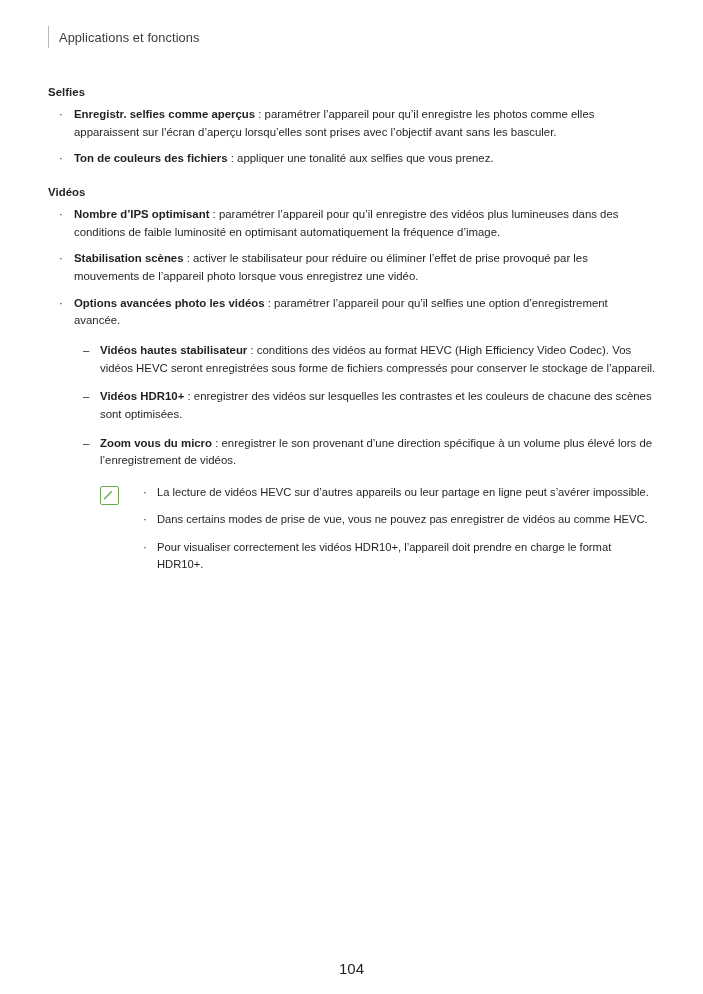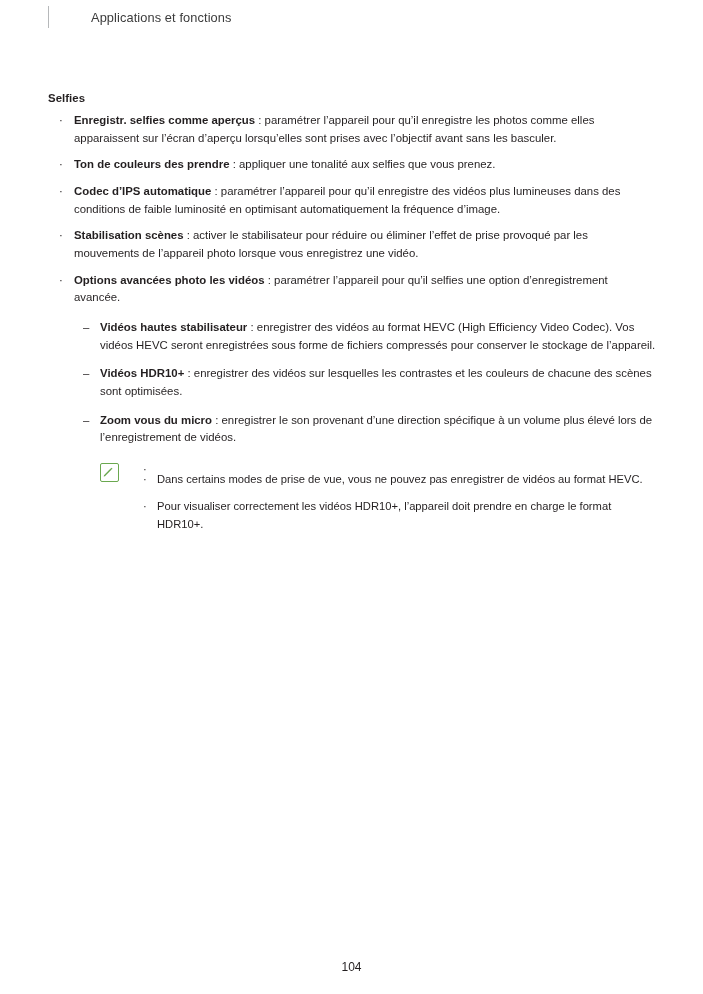--- a/index.html
+++ b/index.html
@@ -18,24 +18,23 @@
   .page {
     position: absolute;
     inset: 0;
     width: 703px;
     height: 994px;
   }
   
   .header {
     position: absolute;
     left: 48px;
-    top: 6px;
+    top: 26px;
     display: flex;
     align-items: center;
-    gap: 32px;
   }
   .header-rule {
     width: 1px;
     height: 22px;
     background: #b6b8ba;
     margin-right: 10px;
   }
   .header-title {
     font-size: 12.8px;
     color: #3b3b3b;
@@ -45,21 +44,21 @@
   .content {
     position: absolute;
     left: 48px;
     top: 80px;
     width: 608px;
   }
   .section-title {
     font-size: 11.4px;
     font-weight: bold;
     color: #231f20;
-    margin: 12px 0 8px 0;
+    margin: 6px 0 8px 0;
     letter-spacing: 0.05px;
   }
   .section-title.spaced {
     margin-top: 18px;
   }
   ul.level1 {
     list-style: none;
     margin: 0;
     padding: 0;
   }
@@ -146,21 +145,21 @@
     font-size: 11.2px;
     line-height: 1.55;
   }
   
   .footer {
     position: absolute;
     left: 0;
     right: 0;
     top: 960px;
     text-align: center;
-    font-size: 12px;
+    font-size: 15px;
     color: #231f20;
   }
 </style>
 </head>
 <body>
 
 <div class="page">
 
   <div class="header">
     <div class="header-rule"></div>
@@ -170,41 +169,42 @@
   <div class="content">
 
     <h2 class="section-title">Selfies</h2>
     <ul class="level1">
       <li>
         <span class="bullet">·</span>
         <span class="term">Enregistr. selfies comme aperçus</span><span> : paramétrer l’appareil pour qu’il enregistre les photos comme elles apparaissent sur l’écran d’aperçu lorsqu’elles sont prises avec l’objectif avant sans les basculer.</span>
       </li>
       <li>
         <span class="bullet">·</span>
-        <span class="term">Ton de couleurs des prendre</span><span> : appliquer une tonalité aux selfies que vous prenez.</span>
+        <span class="term">Ton de couleurs des fichiers</span><span> : appliquer une tonalité aux selfies que vous prenez.</span>
       </li>
     </ul>
 
+    <h2 class="section-title spaced">Vidéos</h2>
     <ul class="level1">
       <li>
         <span class="bullet">·</span>
-        <span class="term">Codec d’IPS automatique</span><span> : paramétrer l’appareil pour qu’il enregistre des vidéos plus lumineuses dans des conditions de faible luminosité en optimisant automatiquement la fréquence d’image.</span>
+        <span class="term">Nombre d’IPS optimisant</span><span> : paramétrer l’appareil pour qu’il enregistre des vidéos plus lumineuses dans des conditions de faible luminosité en optimisant automatiquement la fréquence d’image.</span>
       </li>
       <li>
         <span class="bullet">·</span>
         <span class="term">Stabilisation scènes</span><span> : activer le stabilisateur pour réduire ou éliminer l’effet de prise provoqué par les mouvements de l’appareil photo lorsque vous enregistrez une vidéo.</span>
       </li>
       <li>
         <span class="bullet">·</span>
         <span class="term">Options avancées photo les vidéos</span><span> : paramétrer l’appareil pour qu’il selfies une option d’enregistrement avancée.</span>
 
         <ul class="level2">
           <li>
             <span class="dash">–</span>
-            <span class="term">Vidéos hautes stabilisateur</span><span> : enregistrer des vidéos au format HEVC (High Efficiency Video Codec). Vos vidéos HEVC seront enregistrées sous forme de fichiers compressés pour conserver le stockage de l’appareil.</span>
+            <span class="term">Vidéos hautes stabilisateur</span><span> : conditions des vidéos au format HEVC (High Efficiency Video Codec). Vos vidéos HEVC seront enregistrées sous forme de fichiers compressés pour conserver le stockage de l’appareil.</span>
           </li>
           <li>
             <span class="dash">–</span>
             <span class="term">Vidéos HDR10+</span><span> : enregistrer des vidéos sur lesquelles les contrastes et les couleurs de chacune des scènes sont optimisées.</span>
           </li>
           <li>
             <span class="dash">–</span>
             <span class="term">Zoom vous du micro</span><span> : enregistrer le son provenant d’une direction spécifique à un volume plus élevé lors de l’enregistrement de vidéos.</span>
           </li>
         </ul>
@@ -213,24 +213,25 @@
         <div class="note">
           <div class="note-icon">
             <svg width="11" height="11" viewBox="0 0 11 11" aria-hidden="true">
               <path d="M1 9.2 L7.6 2.6 L8.6 3.6 L2 10.2 L0.7 10.5 Z" fill="#6aa84f"></path>
               <path d="M8.1 2.1 L9.1 3.1" stroke="#6aa84f" stroke-width="1.1" fill="none"></path>
             </svg>
           </div>
           <ul class="notelist">
             <li>
               <span class="bullet">·</span>
+              <span>La lecture de vidéos HEVC sur d’autres appareils ou leur partage en ligne peut s’avérer impossible.</span>
             </li>
             <li>
               <span class="bullet">·</span>
-              <span>Dans certains modes de prise de vue, vous ne pouvez pas enregistrer de vidéos au format HEVC.</span>
+              <span>Dans certains modes de prise de vue, vous ne pouvez pas enregistrer de vidéos au comme HEVC.</span>
             </li>
             <li>
               <span class="bullet">·</span>
               <span>Pour visualiser correctement les vidéos HDR10+, l’appareil doit prendre en charge le format HDR10+.</span>
             </li>
           </ul>
         </div>
       </li>
     </ul>
 

